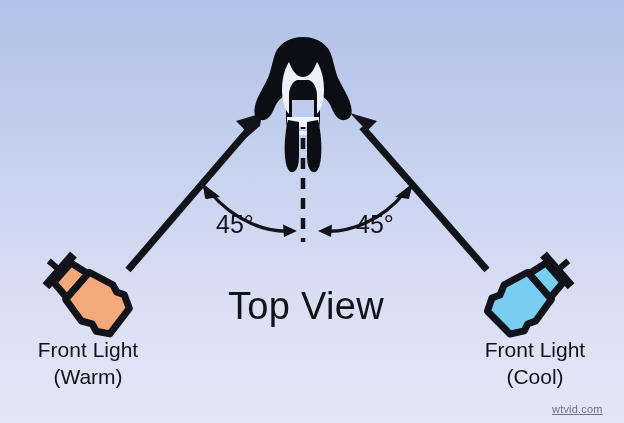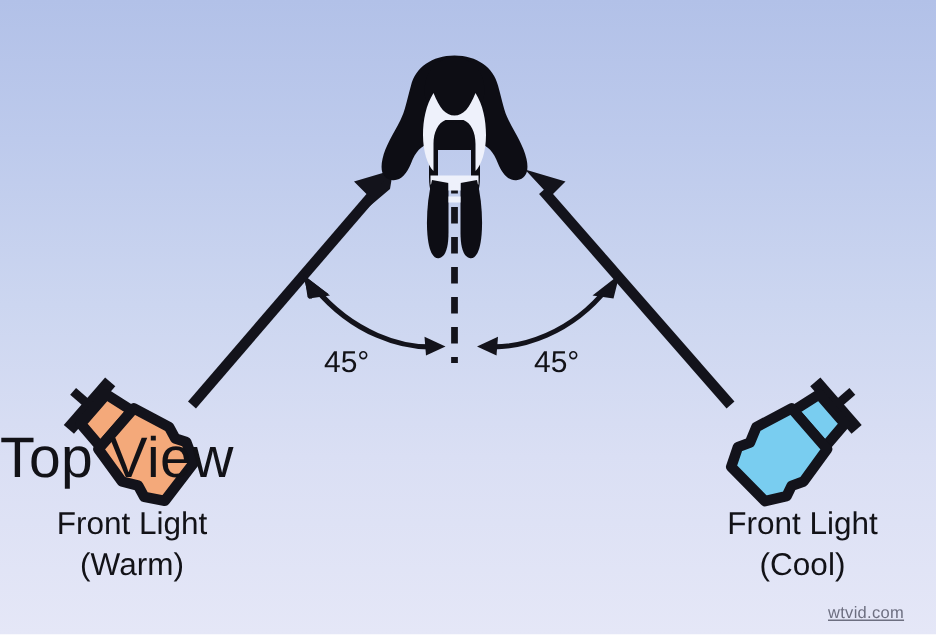--- a/index.html
+++ b/index.html
@@ -26,27 +26,27 @@
     position: absolute;
     color: #121217;
     white-space: nowrap;
     user-select: none;
   }
   .label-main {
     font-size: 38px;
     letter-spacing: 0.3px;
     left: 0;
     width: 612px;
-    text-align: left;
+    text-align: center;
     top: 287px;
     line-height: 1;
   }
   .angle-label {
-    font-size: 20px;
-    top: 232px;
+    font-size: 25px;
+    top: 212px;
     line-height: 1;
   }
   .angle-left  { left: 216px; }
   .angle-right { left: 356px; }
   .light-label {
     font-size: 21px;
     line-height: 1.28;
     text-align: center;
     width: 220px;
   }

